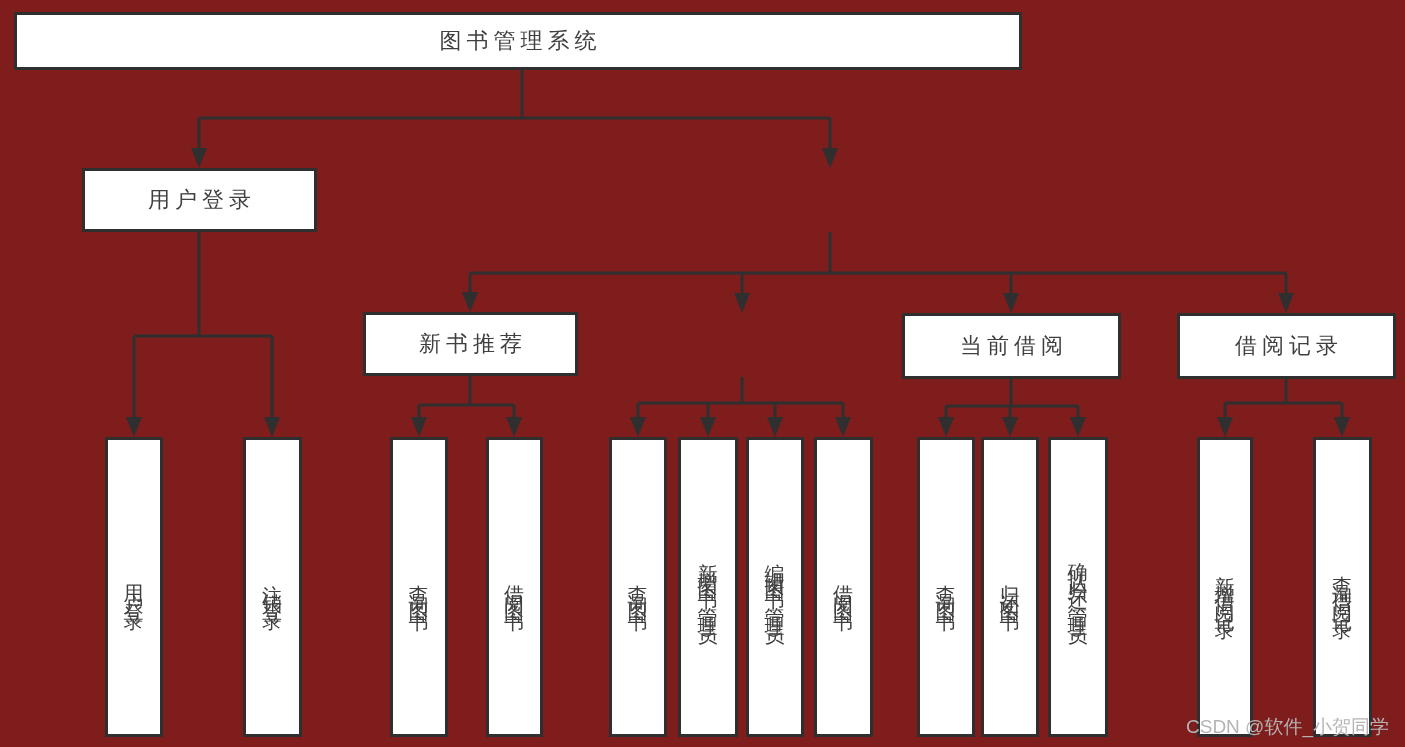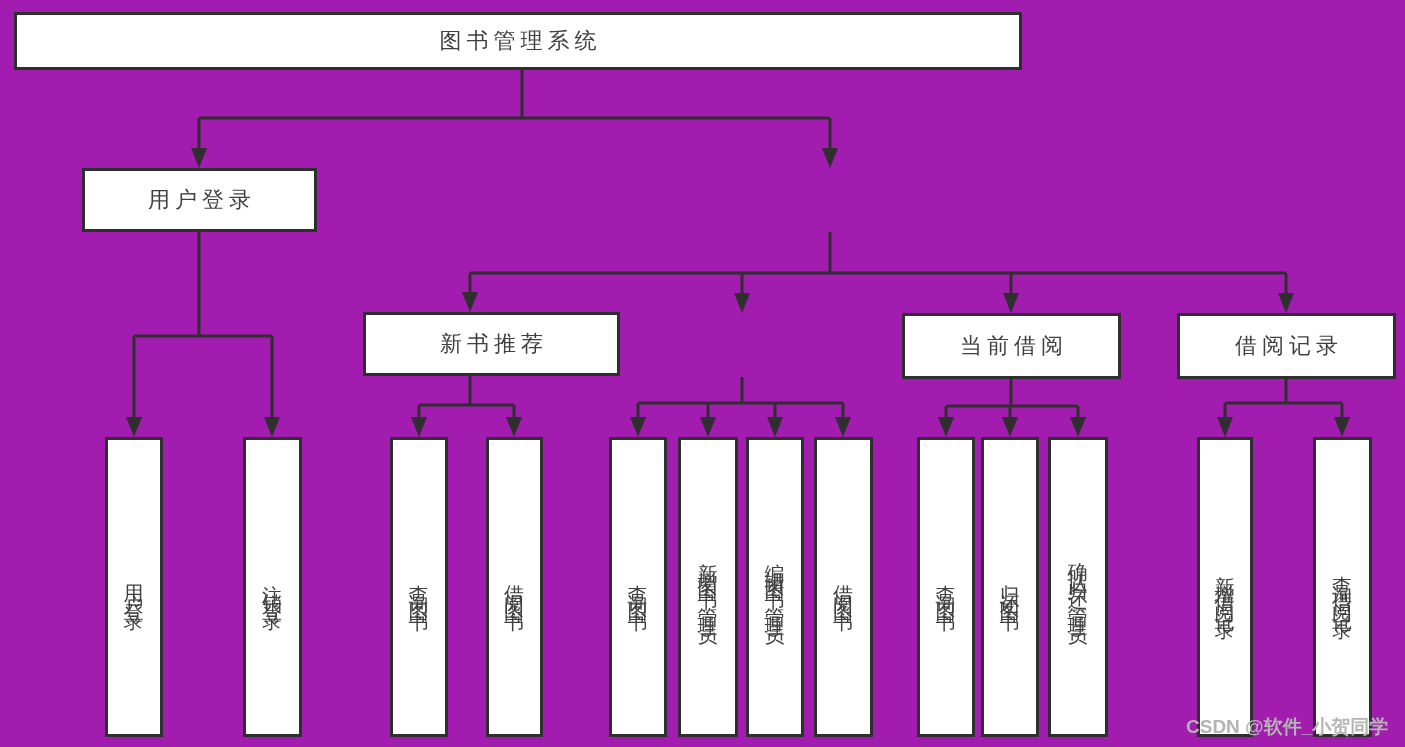--- a/index.html
+++ b/index.html
@@ -1,33 +1,33 @@
 <!DOCTYPE html>
 <html><head>
 <meta charset="utf-8">
 <style>
   html,body { margin:0; padding:0; background:#ffffff; }
   .canvas {
-    position:relative; width:1405px; height:747px; background:#a21caf;
+    position:relative; width:1405px; height:747px; background:#7f1d1d;
     font-family:"Liberation Sans","DejaVu Sans",sans-serif;
     color:#3f3f3f; overflow:hidden;text-align:center;
   }
   svg.connectors { position:absolute; left:0; top:0; width:1405px; height:747px; }
   .node {
     position:absolute; background:#ffffff; border:3px solid #2f2f2f;
     box-sizing:border-box; display:flex; align-items:center; justify-content:center;
   }
   .hbox .t { font-size:22px; letter-spacing:5px; white-space:nowrap; text-indent:5px; }
   .vbox .t {
     writing-mode:vertical-rl; text-orientation:mixed;
     font-size:20px; letter-spacing:9px; line-height:1;
   }
   .watermark {
     position:absolute; left:1186px; top:714px; z-index:10;
-    font-size:19px; color:#b4b4b4; white-space:nowrap;font-weight:bold;
+    font-size:19px; color:#b4b4b4; white-space:nowrap;
   }
 </style>
 </head>
 <body>
 
 <div class="canvas">
 
   <svg class="connectors" viewBox="0 0 1405 747" xmlns="http://www.w3.org/2000/svg">
     <g stroke="#2f2f2f" stroke-width="3" fill="none">
 
@@ -69,21 +69,21 @@
   </svg>
 
   <div class="node hbox" style="left:14px;top:12px;width:1008px;height:58px">
     <span class="t">图书管理系统</span>
   </div>
 
   <div class="node hbox" style="left:82px;top:168px;width:235px;height:64px">
     <span class="t">用户登录</span>
   </div>
 
-  <div class="node hbox" style="left:363px;top:312px;width:257px;height:64px">
+  <div class="node hbox" style="left:363px;top:312px;width:215px;height:64px">
     <span class="t">新书推荐</span>
   </div>
   <div class="node hbox" style="left:902px;top:313px;width:219px;height:66px">
     <span class="t">当前借阅</span>
   </div>
   <div class="node hbox" style="left:1177px;top:313px;width:219px;height:66px">
     <span class="t">借阅记录</span>
   </div>
 
   <div class="node vbox" style="left:105px;top:437px;width:58px;height:300px">

